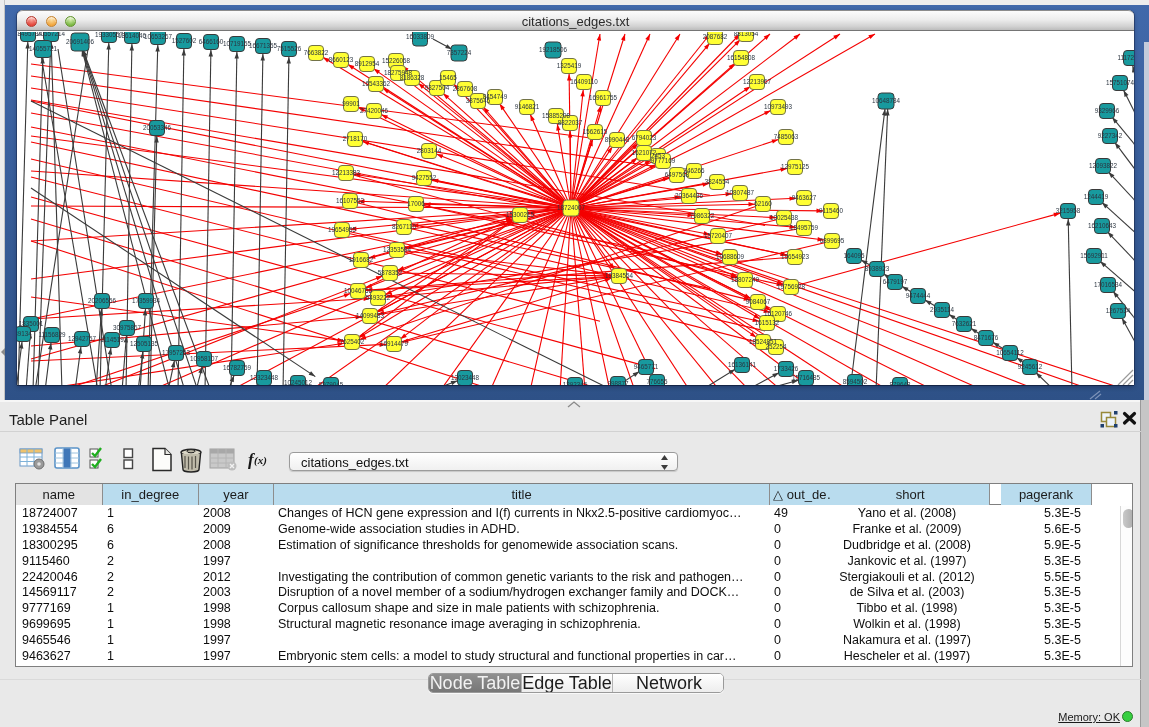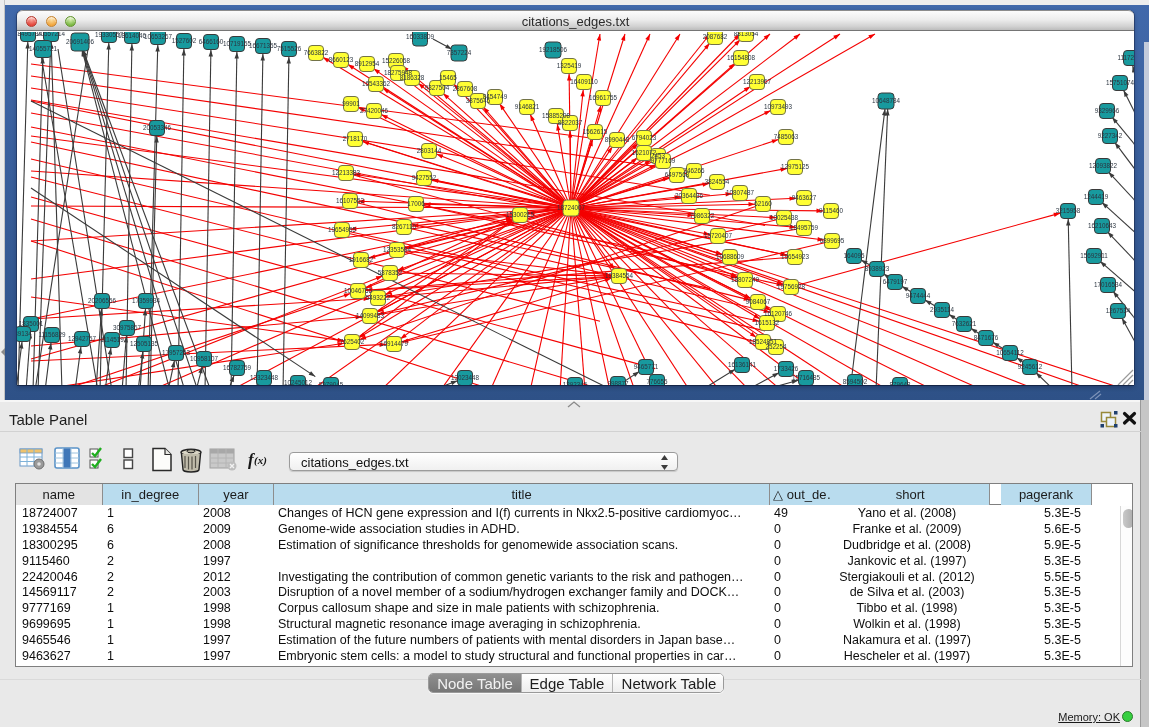--- a/index.html
+++ b/index.html
@@ -37,21 +37,21 @@
 .c1{left:91px;width:90px;}
 .c2{left:187px;width:70px;}
 .c3{left:262px;width:492px;}
 .c4{left:758px;width:68px;}
 .c5{left:812px;width:158px;text-align:center;}
 .c6{left:1028px;width:100px;}
 #vsb{position:absolute;left:1104px;top:22px;width:16px;height:161px;background:#fdfdfd;border-left:1px solid #d8d8d8;}
 #vsb .thumb{position:absolute;left:2px;top:3px;width:11px;height:19px;background:linear-gradient(90deg,#c9c9c9,#ababab);border-radius:6px;}
 #tabline{position:absolute;left:0;top:279px;width:1141px;height:1px;background:#dadada;}
 #tabs{position:absolute;left:428px;top:273px;width:296px;height:20px;border:1px solid #9a9a9a;border-radius:5px;overflow:hidden;background:#fff;box-shadow:0 1px 0 rgba(255,255,255,.7);}
-#tabs div{position:absolute;top:0;height:20px;font-size:15px;line-height:19px;text-align:center;}
+#tabs div{position:absolute;top:0;height:20px;font-size:18px;line-height:19px;text-align:center;}
 #seg1{left:0;width:92px;background:linear-gradient(#8f8f8f,#747474);color:#f2f2f2;}
 #seg2{left:92px;width:91px;background:linear-gradient(#ffffff,#ebebeb);color:#1c1c1c;border-left:1px solid #b5b5b5;}
 #seg3{left:183px;width:113px;background:linear-gradient(#ffffff,#ebebeb);color:#1c1c1c;border-left:1px solid #b5b5b5;}
 #mem{position:absolute;left:930px;top:311px;width:190px;text-align:right;font-size:11px;color:#1a1a1a;text-decoration:underline;}
 #dot{position:absolute;left:1122px;top:310.5px;width:11px;height:11px;border-radius:50%;background:#35cf3f;border:1.5px solid #2b7c2b;}
 </style></head><body>
 <div id="top">
   <div id="win">
     <div id="titlebar">
       <div class="tl" id="tl1"></div>
@@ -897,21 +897,20 @@
           <div class="c2">1998</div>
           <div class="c3">Structural magnetic resonance image averaging in schizophrenia.</div>
           <div class="c4">0</div>
           <div class="c5">Wolkin et al. (1998)</div>
           <div class="c6">5.3E-5</div>
         </div>
 <div class="tr">
           <div class="c0">9465546</div>
           <div class="c1">1</div>
           <div class="c2">1997</div>
-          <div class="c3">Estimation of the future numbers of patients with mental disorders in Japan base…</div>
           <div class="c4">0</div>
           <div class="c5">Nakamura et al. (1997)</div>
           <div class="c6">5.3E-5</div>
         </div>
 <div class="tr">
           <div class="c0">9463627</div>
           <div class="c1">1</div>
           <div class="c2">1997</div>
           <div class="c3">Embryonic stem cells: a model to study structural and functional properties in car…</div>
           <div class="c4">0</div>

